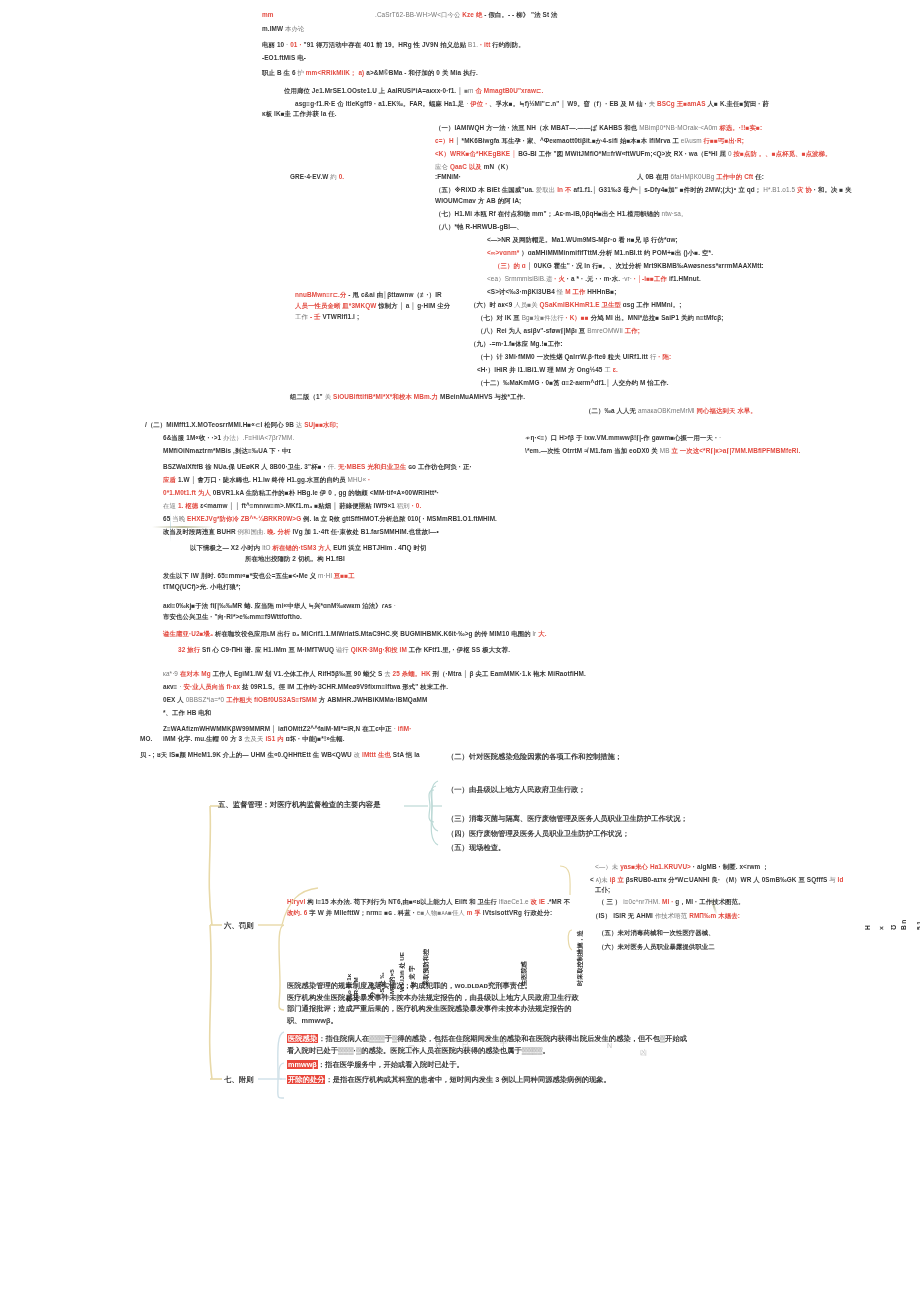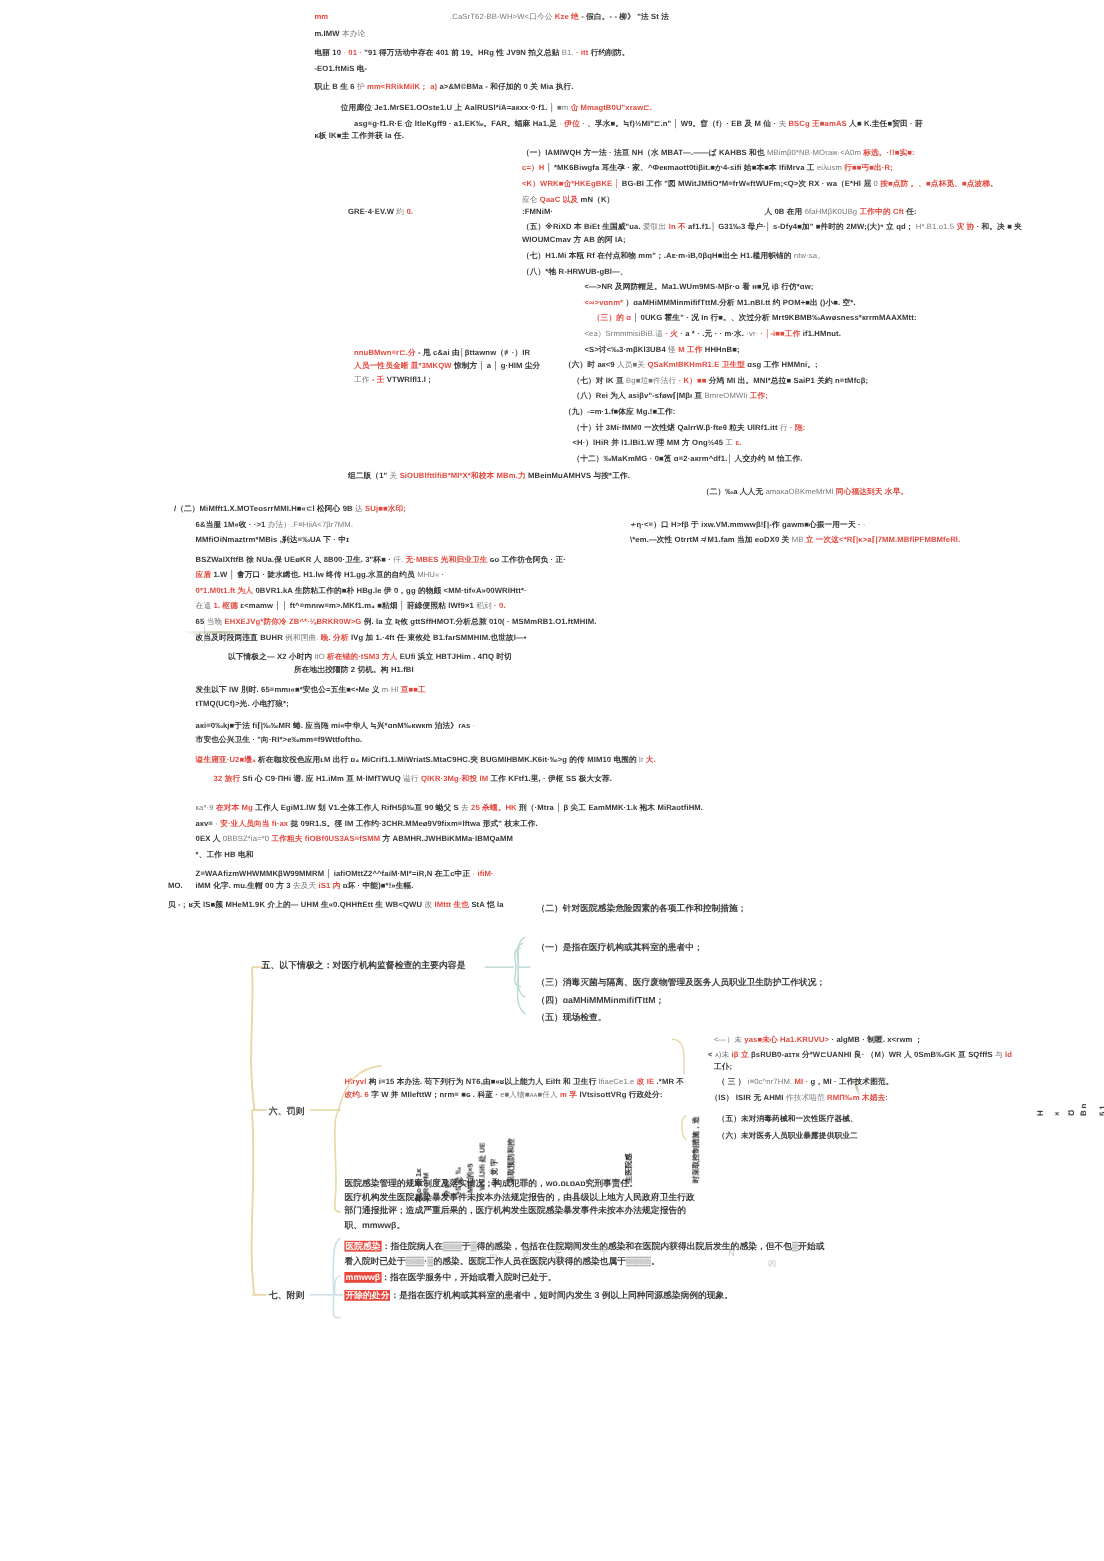--- a/index.html
+++ b/index.html
@@ -205,25 +205,25 @@
     <path d="M560 866 C 572 866, 570 880, 570 895" stroke="#e8d9a8" stroke-width="1.2" fill="none"></path>
     <path d="M572 930 C 566 930, 568 948, 572 950" stroke="#e8d9a8" stroke-width="1.2" fill="none"></path>
 
     <path d="M258 1079 L282 1079" stroke="#cfe0e8" stroke-width="1.4" fill="none"></path>
     <path d="M284 1032 C 276 1034, 278 1055, 278 1079 C 278 1098, 276 1098, 284 1098" stroke="#cfe0e8" stroke-width="1.4" fill="none"></path>
     <path d="M280 1079 L286 1079" stroke="#cfe0e8" stroke-width="1.4" fill="none"></path>
     <path d="M284 1063 C 278 1064, 279 1072, 279 1079" stroke="#cfe0e8" stroke-width="1.2" fill="none"></path>
   </svg>
 
   <div id="mm-layer">
-      <div class="mm-node" style="left: 218px; top: 800px;">五、以下情极之：对医疗机构监督检查的主要内容是</div>
-      <div class="mm-leaf" style="left: 447px; top: 785px;">（一）是指在医疗机构或其科室的患者中；</div>
+      <div class="mm-node" style="left: 218px; top: 800px;">五、监督管理：对医疗机构监督检查的主要内容是</div>
+      <div class="mm-leaf" style="left: 447px; top: 785px;">（一）由县级以上地方人民政府卫生行政；</div>
       <div class="mm-leaf" style="left: 447px; top: 752px;">（二）针对医院感染危险因素的各项工作和控制措施；</div>
       <div class="mm-leaf" style="left: 447px; top: 814px;">（三）消毒灭菌与隔离、医疗废物管理及医务人员职业卫生防护工作状况；</div>
-      <div class="mm-leaf" style="left: 447px; top: 828.5px;">（四）ɑaMHiMMMinmififTttM；</div>
+      <div class="mm-leaf" style="left: 447px; top: 828.5px;">（四）医疗废物管理及医务人员职业卫生防护工作状况；</div>
       <div class="mm-leaf" style="left: 447px; top: 843px;">（五）现场检查。</div>
       <div class="mm-node" style="left: 224px; top: 921px;">六、罚则</div>
       <div class="mm-node" style="left: 224px; top: 1075px;">七、附则</div>
       <div class="ln" style="left: 595px; top: 862px;"><span class="gry">&lt;—）未</span><span> </span><span class="red">yas■未心</span><span> </span><span class="red">Ha1.KRUVU&gt;</span><span> </span><span>·</span><span> </span><span>algMB</span><span> </span><span>·</span><span class="gry"> </span><span>制匿.</span><span class="red"> </span><span>x&lt;rwm</span><span class="red"> </span><span>；</span></div>
       <div class="ln" style="left: 590px; top: 875px;"><span>&lt;</span><span> </span><span class="gry">ᴀ)未</span><span> </span><span class="red">iβ</span><span> </span><span class="red">立</span><span> </span><span>βsRUB0-aɪтк</span><span> </span><span>分*W⊏UANHI</span><span> </span><span>良·</span><span class="gry"> </span><span>（M）WR</span><span class="red"> </span><span>人</span><span class="red"> </span><span>0SmB‰GK</span><span> </span><span>亘</span><span> </span><span>SQfffS</span><span> </span><span class="gry">与</span><span> </span><span class="red">ld</span></div>
       <div class="ln" style="left: 595px; top: 885px;"><span>工仆;</span></div>
       <div class="ln" style="left: 598px; top: 897px;"><span>（</span><span> </span><span>三</span><span> </span><span>）</span><span> </span><span class="gry">i≡0c^nr7HM.</span><span> </span><span class="red">MI</span><span> </span><span class="red">·</span><span> </span><span>g，MI</span><span> </span><span>·</span><span> </span><span>工作技术图范。</span></div>
       <div class="ln" style="left: 592px; top: 911px;"><span>（lS）</span><span class="red"> </span><span>lSIR</span><span> </span><span>无</span><span> </span><span>AHMI</span><span> </span><span class="gry">作技术唔范</span><span> </span><span class="red">RMП‰m</span><span> </span><span class="red">木娼去:</span></div>
       <div class="ln" style="left: 598px; top: 928px;"><span>（五）未对消毒药械和一次性医疗器械、</span></div>
       <div class="ln" style="left: 598px; top: 942px;"><span>（六）未对医务人员职业暴露提供职业二</span></div>

